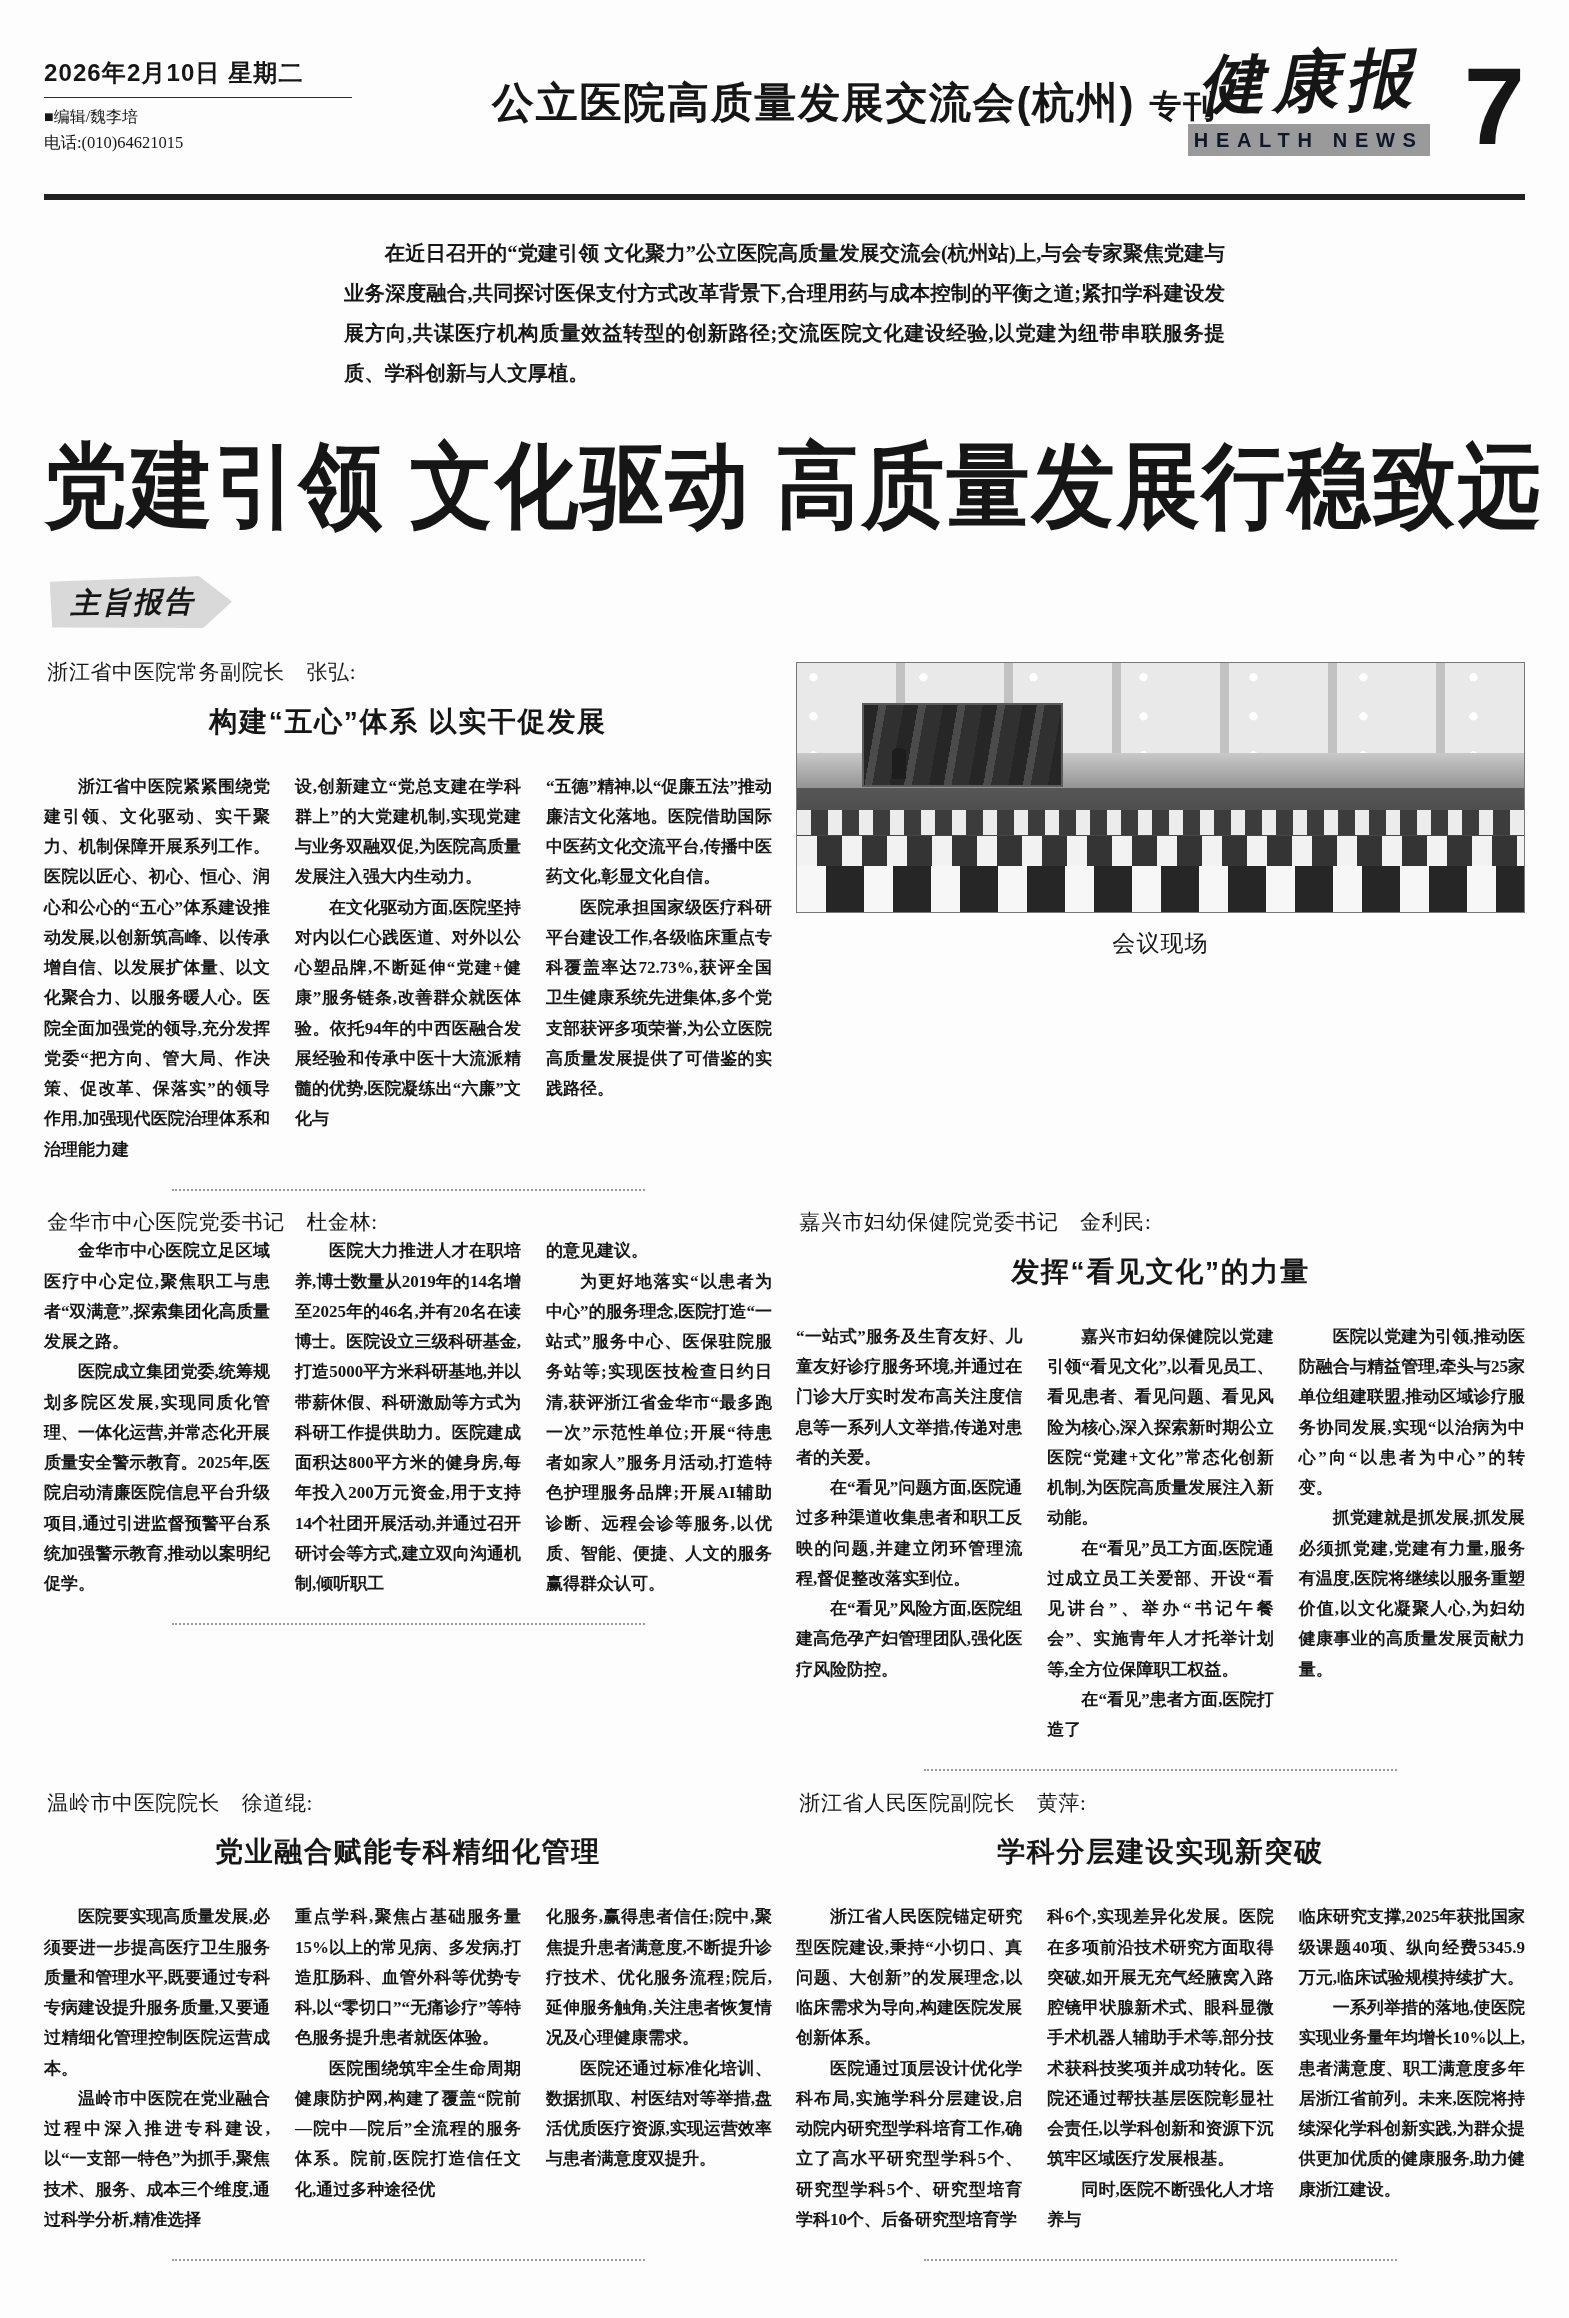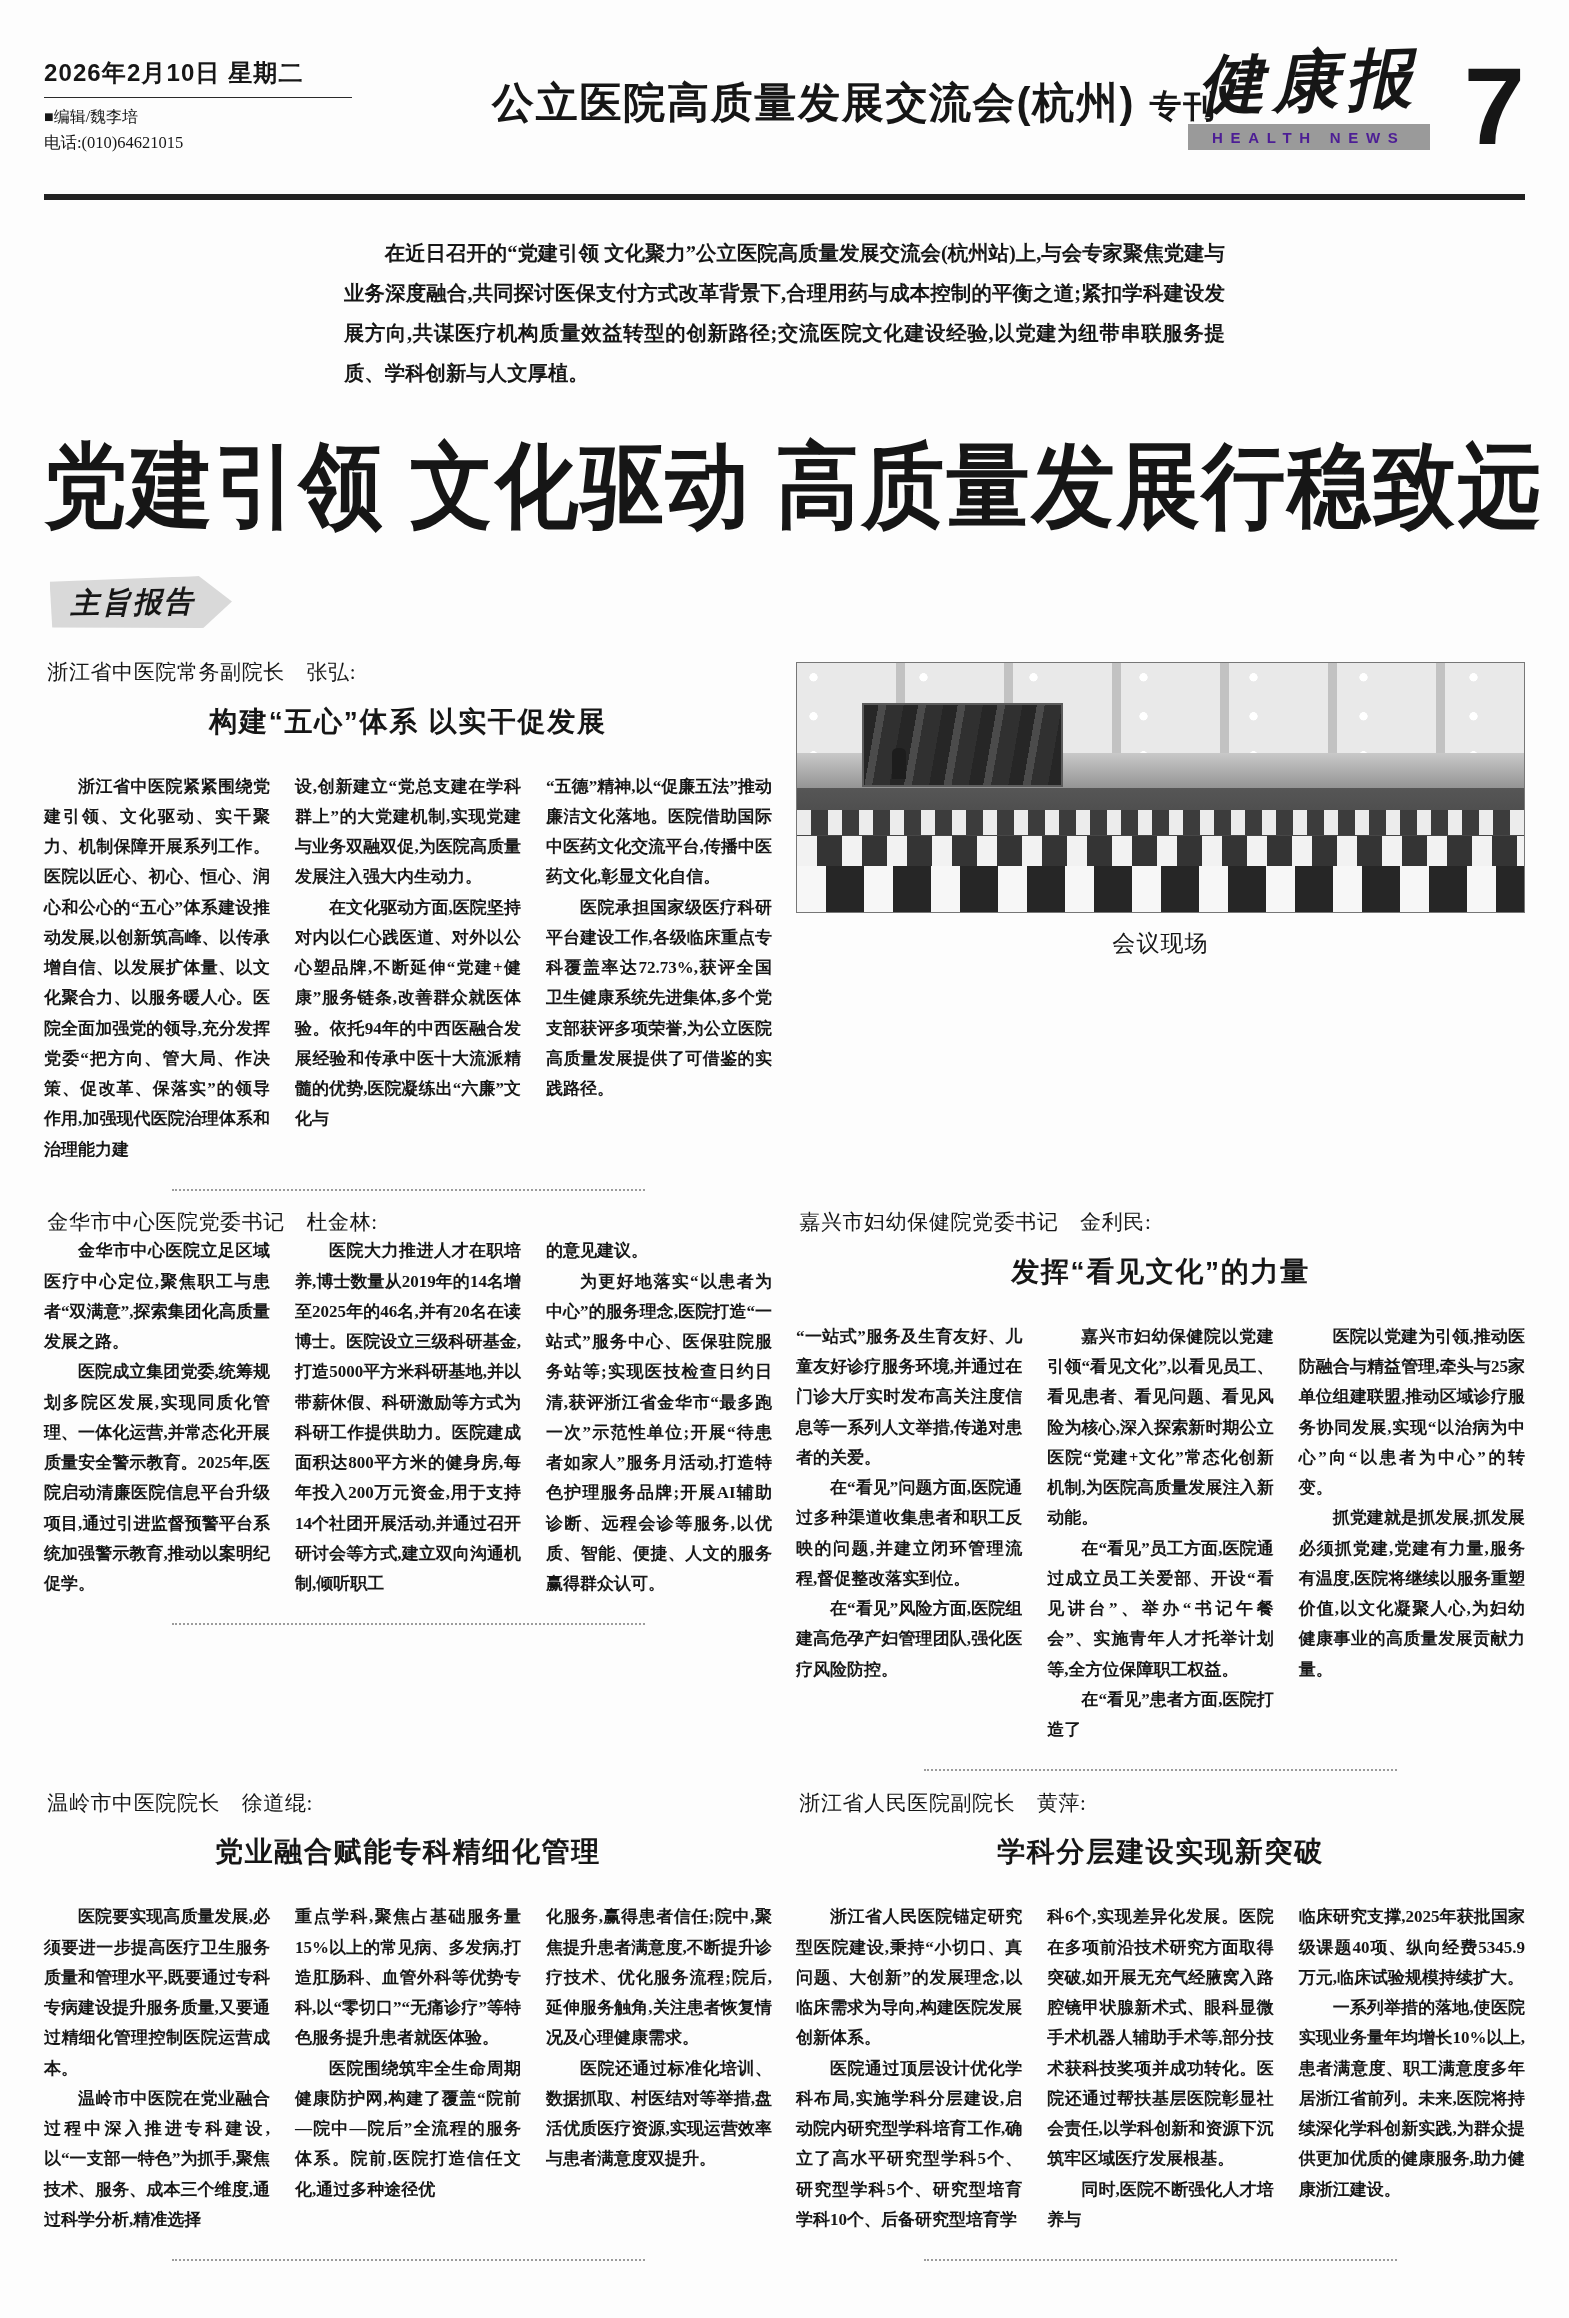--- a/index.html
+++ b/index.html
@@ -12,22 +12,22 @@
         border-bottom:1.7px solid #2a2a2a;padding-bottom:7.7px;width:308px;}
   .editor{font-size:16px;margin-top:8.8px;}
   .phone{font-size:16.5px;margin-top:4.4px;}
   .edition-title{flex:1;text-align:right;padding-top:44px;font-family:"Liberation Sans","DejaVu Sans",sans-serif;
         font-weight:900;font-size:42px;letter-spacing:1.7px;white-space:nowrap;}
   .edition-title .zk{font-size:32px;margin-left:14.3px;font-weight:800;}
   .brand{width:308px;display:flex;justify-content:flex-end;align-items:stretch;padding-top:11px;}
   .brand-col{text-align:center;}
   .brand-cn{font-family:"Liberation Serif","DejaVu Serif",serif;font-weight:bold;font-style:italic;
         font-size:66px;letter-spacing:7.7px;line-height:1.2;transform:rotate(-2deg);}
-  .brand-en-bar{background:#9a9a9a;color:#4c1d95;font-family:"Liberation Sans","DejaVu Sans",sans-serif;
-        font-weight:bold;font-size:15px;letter-spacing:7.7px;padding:4.4px 0;width:242px;margin:3.3px auto 0;}
+  .brand-en-bar{background:#9a9a9a;color:#0f172a;font-family:"Liberation Sans","DejaVu Sans",sans-serif;
+        font-weight:bold;font-size:20px;letter-spacing:7.7px;padding:4.4px 0;width:242px;margin:3.3px auto 0;}
   .brand-divider{width:2.2px;background:#2a2a2a;margin:5.5px 15.4px 5.5px 18.7px;height:127px;}
   .page-no{font-family:"Liberation Sans","DejaVu Sans",sans-serif;font-weight:900;font-size:110px;line-height:127px;}
   .thick-rule{height:6px;background:#222;margin-top:14.3px;}
   
   .intro{width:881px;margin:34px auto 0;font-size:20.4px;font-weight:bold;line-height:1.95;
         text-align:justify;text-indent:2em;}
   .main-headline{font-family:"Liberation Sans","DejaVu Sans",sans-serif;font-weight:900;text-align:center;
         font-size:83px;letter-spacing:2.2px;margin:39px 0 0 0;transform:scaleY(1.12);white-space:nowrap;}
   
   .badge{background:#d9d9d9;width:182px;height:52px;display:flex;align-items:center;justify-content:center;

